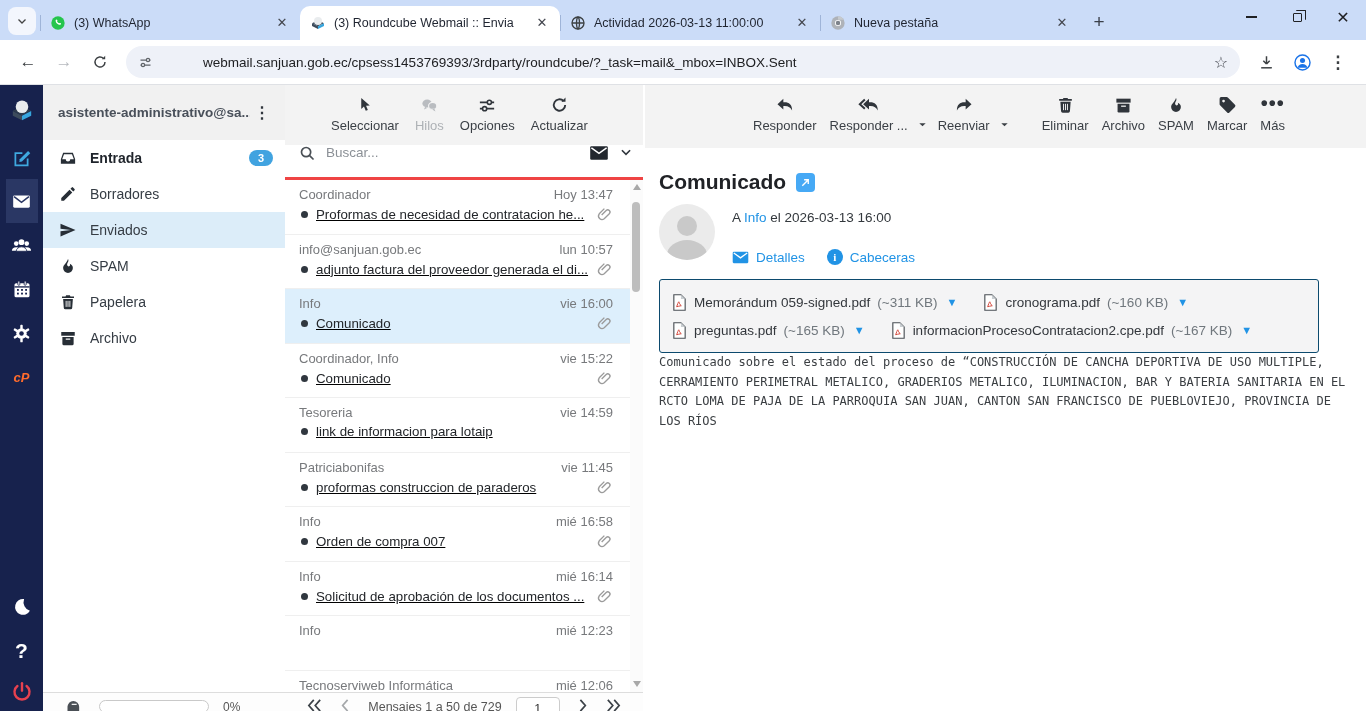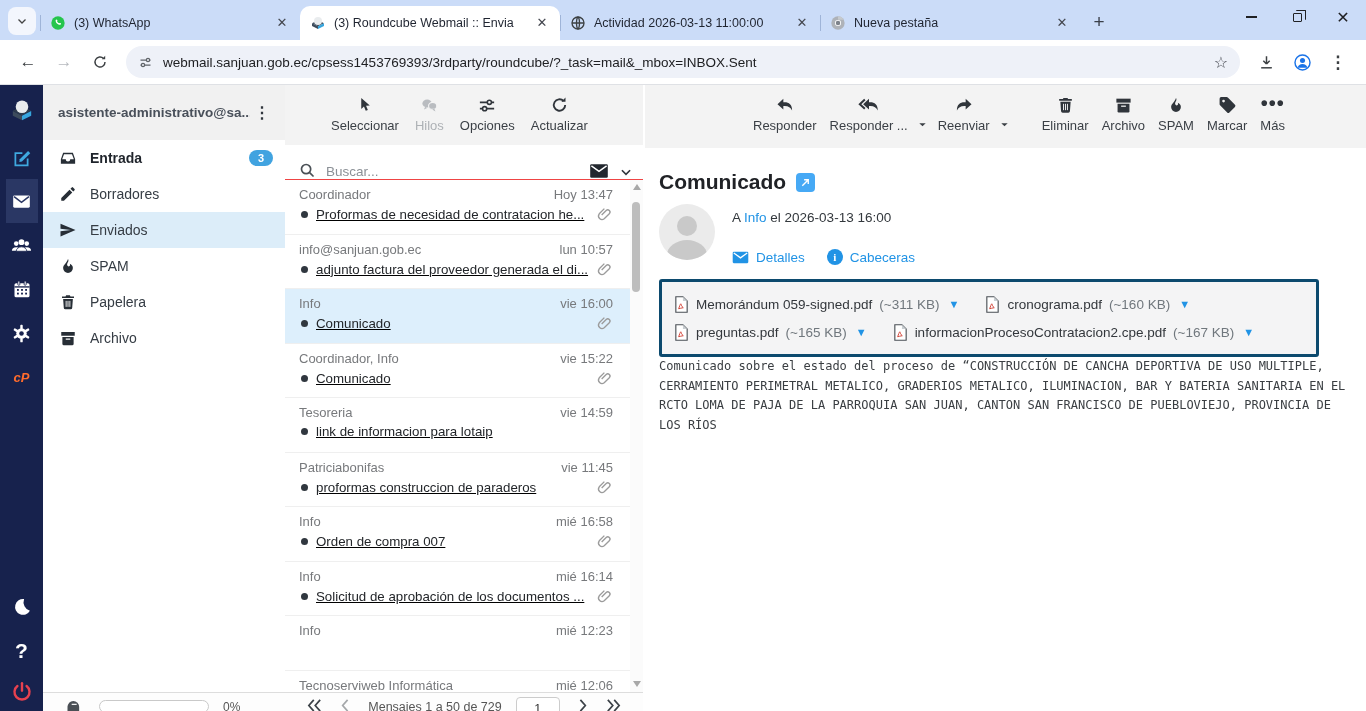--- a/index.html
+++ b/index.html
@@ -26,21 +26,21 @@
   .win-btn { width:46px; height:34px; display:flex; align-items:center; justify-content:center; color:#202124; }
   .wb-min { width:11px; height:1.6px; background:#202124; }
   .wb-restore { width:9px; height:9px; border:1.4px solid #202124; border-radius:1px; position:relative; }
   .wb-restore::before { content:""; position:absolute; left:2px; top:-4px; width:9px; height:9px;
     border:1.4px solid #202124; border-left:none; border-bottom:none; border-radius:1px; }
   .urlbar { height:45px; background:#fff; display:flex; align-items:center; padding:0 10px; border-bottom:1px solid #dfe1e5; }
   .nav-ic { width:32px; height:32px; display:flex; align-items:center; justify-content:center; font-size:17px;
     color:#3c4043; margin:0 2px; }
   .nav-ic.dis { color:#b6b9be; }
   .omnibox { flex:1; height:32px; background:#eef1f8; border-radius:16px; margin:0 8px; display:flex;
-    align-items:center; padding:8px 12px; font-size:13.5px; color:#202124; }
+    align-items:center; padding:8px 12px; font-size:13.5px; color:#202124;gap:40px; }
   .omnibox .site-ic { margin-right:10px; color:#5f6368; }
   .omnibox .url-text { flex:1; white-space:nowrap; overflow:hidden; }
   .omnibox .star { color:#44474f; font-size:16px; margin-left:8px; }
   .right-ics { display:flex; align-items:center; }
 
   
   .main { display:flex; height:626px; position:relative; }
 
   
   .appbar { width:43px; background:#17224d; display:flex; flex-direction:column; align-items:center; flex:none; }
@@ -61,21 +61,21 @@
   .folder .f-label { flex:1; }
   .folder.unread .f-label { font-weight:bold; color:#1f242b; }
   .badge { background:#41a3e0; color:#fff; font-size:11px; font-weight:bold; border-radius:9px; padding:2px 9px; }
 
   
   .listcol { width:360px; flex:none; display:flex; flex-direction:column; background:#fff; border-right:2px solid #fff; position:relative; }
   .list-toolbar { height:60px; background:#f3f3f3; display:flex; align-items:flex-start; padding:8px 0 0 46px; gap:16px; flex:none; }
   .tbtn { display:flex; flex-direction:column; align-items:center; gap:3px; color:#3a3f45; font-size:13px; }
   .tbtn .t-ic { height:22px; display:flex; align-items:flex-end; }
   .tbtn.dis { color:#adb1b5; }
-  .searchrow { height:35px; border-bottom:1px solid #ef4444; display:flex; align-items:flex-end; padding:0 10px 0 14px; flex:none; }
+  .searchrow { height:35px; border-bottom:3px solid #ef4444; display:flex; align-items:flex-start; padding:0 10px 0 14px; flex:none; }
   .searchrow .s-ic { color:#4a5056; margin-right:10px; }
   .searchrow input { flex:1; border:none; outline:none; font-size:13.5px; color:#333; background:transparent; }
   .searchrow input::placeholder { color:#8b9096; }
   .searchrow .s-env { color:#22272e; margin-right:10px; }
   .searchrow .s-chev { color:#30363d; }
   .msgs { flex:1; position:relative; overflow:hidden; }
   .msgrow { height:54.5px; padding:7px 30px 0 14px; border-bottom:1px solid #efefef; }
   .msgrow.sel { background:#ddeffc; }
   .mr-line1 { display:flex; font-size:13px; color:#77797c; }
   .mr-sender { flex:1; white-space:nowrap; overflow:hidden; }
@@ -115,21 +115,21 @@
   .avatar { width:56px; height:56px; border-radius:50%; background:#ebebeb; overflow:hidden; position:relative; flex:none; }
   .av-head { position:absolute; left:18px; top:12px; width:20px; height:20px; border-radius:50%; background:#c9c9c9; }
   .av-body { position:absolute; left:8px; top:36px; width:40px; height:30px; border-radius:50%; background:#c9c9c9; }
   .mhead-txt { padding-top:6px; font-size:13.5px; color:#33383d; }
   .to-line a { color:#2193e5; text-decoration:none; }
   .mhead-links { display:flex; gap:22px; margin-top:24px; }
   .hlink { display:flex; align-items:center; gap:7px; color:#2193e5; font-size:13.5px; }
   .hlink .hl-ic { color:#2193e5; }
   .info-ic { width:16px; height:16px; border-radius:50%; background:#2193e5; color:#fff; font-size:11px; font-weight:bold;
     display:flex; align-items:center; justify-content:center; font-family:"Liberation Serif", serif; }
-  .attachbox { background:#f4f4f5; border:3px solid #0c4a6e; border-radius:3px; margin-top:14px; padding:8px 12px; max-width:660px; }
+  .attachbox { background:#f4f4f5; border:1px solid #0c4a6e; border-radius:3px; margin-top:14px; padding:8px 12px; max-width:660px; }
   .att-row { display:flex; gap:26px; height:28px; align-items:center; }
   .attach { display:flex; align-items:center; gap:7px; }
   .att-name { font-size:13.5px; color:#33373c; }
   .att-size { font-size:13.5px; color:#70777d; }
   .att-caret { color:#2193e5; font-size:11px; margin-left:2px; }
   .mbody { max-width:700px; font-family:"DejaVu Sans Mono", monospace; font-size:12px;
     line-height:19.5px; color:#3a3e42; white-space:pre-wrap; }
 </style>
 </head>
 <body>

